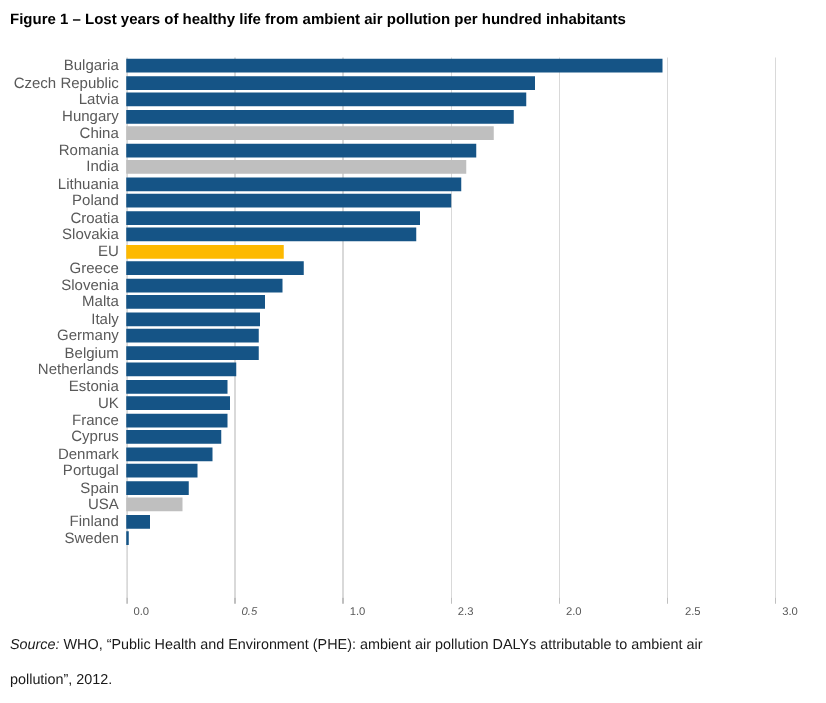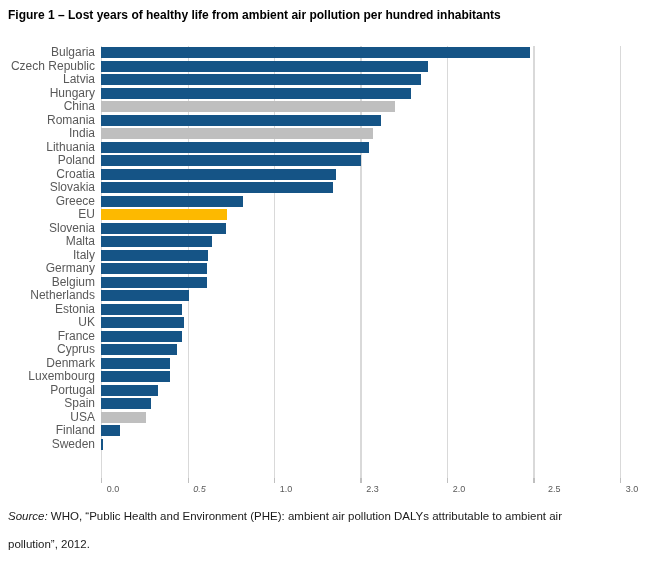--- a/index.html
+++ b/index.html
@@ -112,32 +112,32 @@
           <div class="bar" style="background: rgb(21, 84, 134); width: 235.3px;"></div>
         </div>
       </div>
       <div class="row">
         <div class="cat-label">Slovakia</div>
         <div class="track">
           <div class="bar" style="background: rgb(21, 84, 134); width: 231.8px;"></div>
         </div>
       </div>
       <div class="row">
+        <div class="cat-label">EU</div>
+        <div class="track">
+          <div class="bar" style="background: rgb(253, 185, 0); width: 126.3px;"></div>
+        </div>
+      </div>
+      <div class="row">
         <div class="cat-label">Greece</div>
         <div class="track">
           <div class="bar" style="background: rgb(21, 84, 134); width: 141.9px;"></div>
         </div>
       </div>
       <div class="row">
-        <div class="cat-label">EU</div>
-        <div class="track">
-          <div class="bar" style="background: rgb(253, 185, 0); width: 126.3px;"></div>
-        </div>
-      </div>
-      <div class="row">
         <div class="cat-label">Slovenia</div>
         <div class="track">
           <div class="bar" style="background: rgb(21, 84, 134); width: 124.6px;"></div>
         </div>
       </div>
       <div class="row">
         <div class="cat-label">Malta</div>
         <div class="track">
           <div class="bar" style="background: rgb(21, 84, 134); width: 110.7px;"></div>
         </div>
@@ -185,26 +185,20 @@
         </div>
       </div>
       <div class="row">
         <div class="cat-label">Cyprus</div>
         <div class="track">
           <div class="bar" style="background: rgb(21, 84, 134); width: 76.1px;"></div>
         </div>
       </div>
       <div class="row">
         <div class="cat-label">Denmark</div>
-        <div class="track">
-          <div class="bar" style="background: rgb(21, 84, 134); width: 69.2px;"></div>
-        </div>
-      </div>
-      <div class="row">
-        <div class="cat-label">Luxembourg</div>
         <div class="track">
           <div class="bar" style="background: rgb(21, 84, 134); width: 69.2px;"></div>
         </div>
       </div>
       <div class="row">
         <div class="cat-label">Portugal</div>
         <div class="track">
           <div class="bar" style="background: rgb(21, 84, 134); width: 57.1px;"></div>
         </div>
       </div>

